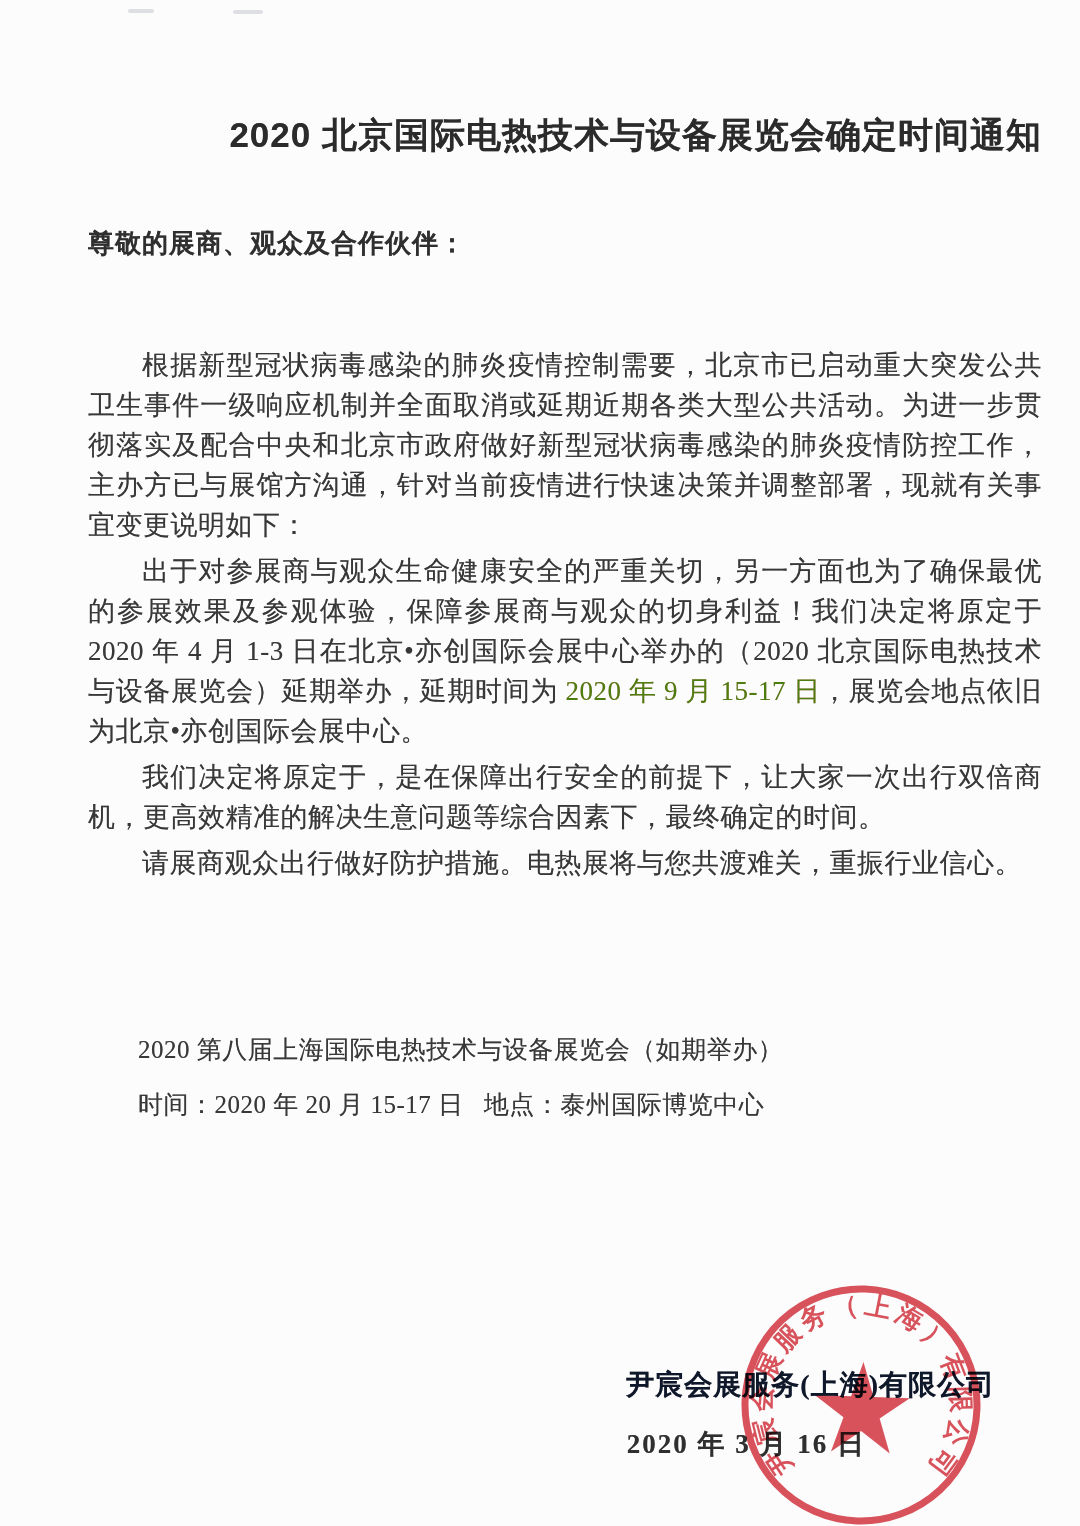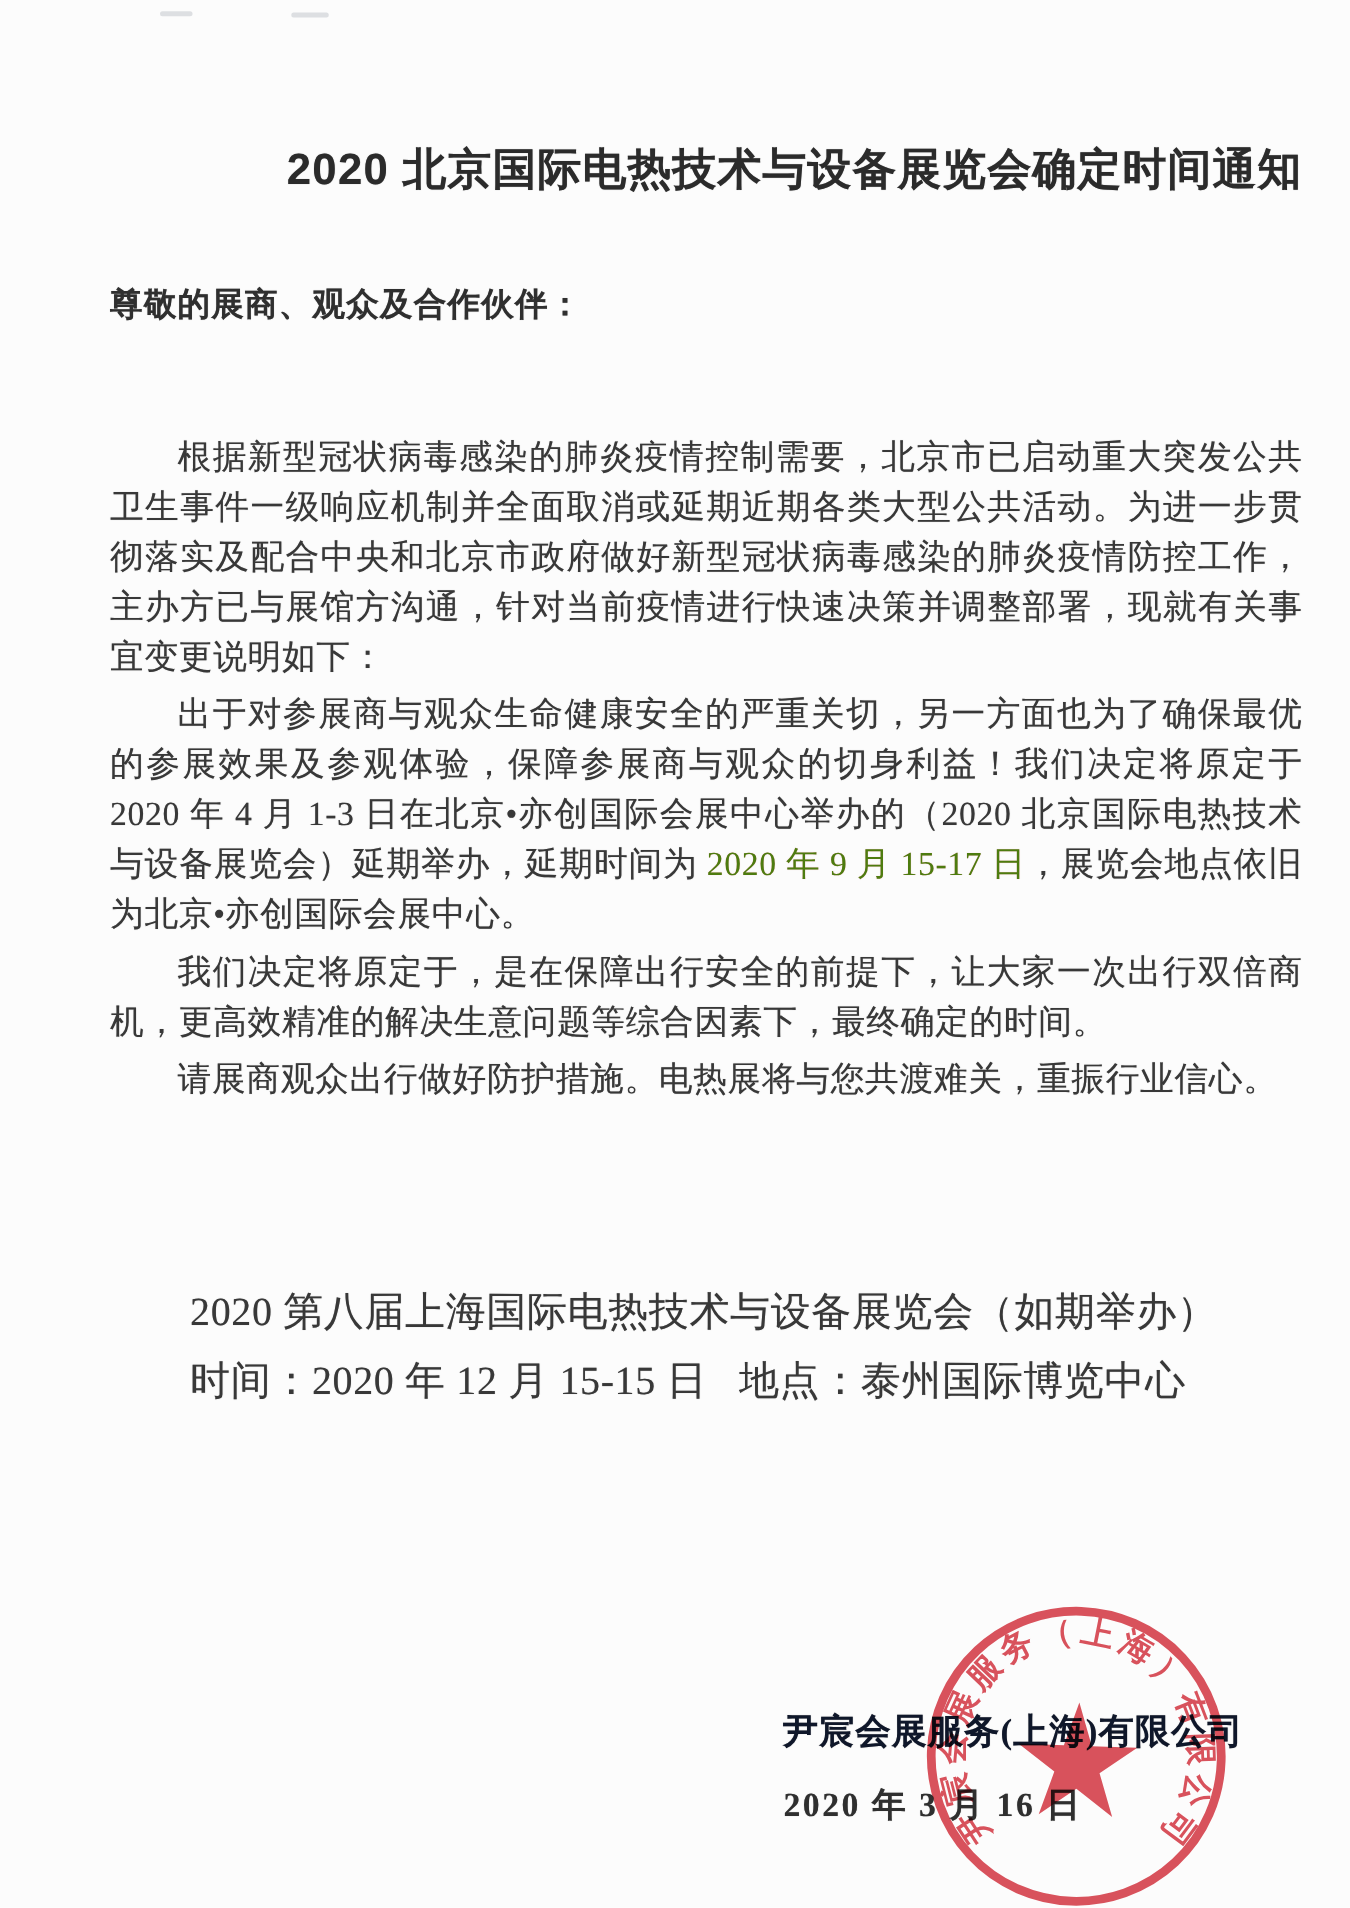--- a/index.html
+++ b/index.html
@@ -25,21 +25,21 @@
   .body-text{
     position:absolute;top:345px;left:88px;width:954px;
     font-size:27px;line-height:40px;color:#383838;
     text-align:justify;letter-spacing:.5px;
     text-shadow:0 0 .6px rgba(50,50,50,.5);
   }
   .body-text p{margin:0 0 6px;text-indent:2em;}
   .red{color:#4d7c0f;text-shadow:0 0 .6px rgba(226,85,96,.5);}
   .schedule{
     position:absolute;top:1022px;left:88px;width:954px;
-    font-size:32px;line-height:55px;color:#383838;
+    font-size:25px;line-height:55px;color:#383838;
     letter-spacing:.5px;text-shadow:0 0 .6px rgba(50,50,50,.5);
   }
   .schedule div{padding-left:2em;white-space:pre-wrap;}
   .sig-company{
     position:absolute;top:1366px;left:0;width:1080px;box-sizing:border-box;
     padding-right:85px;text-align:right;
     font-size:28px;font-weight:700;color:#0f172a;letter-spacing:1px;
     text-shadow:0 0 .6px rgba(40,40,40,.55);
   }
   .sig-date{
@@ -71,21 +71,21 @@
 
 <div class="body-text">
   <p>根据新型冠状病毒感染的肺炎疫情控制需要，北京市已启动重大突发公共卫生事件一级响应机制并全面取消或延期近期各类大型公共活动。为进一步贯彻落实及配合中央和北京市政府做好新型冠状病毒感染的肺炎疫情防控工作，主办方已与展馆方沟通，针对当前疫情进行快速决策并调整部署，现就有关事宜变更说明如下：</p>
   <p><span>出于对参展商与观众生命健康安全的严重关切，另一方面也为了确保最优的参展效果及参观体验，保障参展商与观众的切身利益！我们决定将原定于 2020 年 4 月 1-3 日在北京•亦创国际会展中心举办的（2020 北京国际电热技术与设备展览会）延期举办，延期时间为 </span><span class="red">2020 年 9 月 15-17 日</span><span>，展览会地点依旧为北京•亦创国际会展中心。</span></p>
   <p>我们决定将原定于，是在保障出行安全的前提下，让大家一次出行双倍商机，更高效精准的解决生意问题等综合因素下，最终确定的时间。</p>
   <p>请展商观众出行做好防护措施。电热展将与您共渡难关，重振行业信心。</p>
 </div>
 
 <div class="schedule">
   <div>2020 第八届上海国际电热技术与设备展览会（如期举办）</div>
-  <div>时间：2020 年 12 月 15-15 日   地点：泰州国际博览中心</div>
+  <div>时间：2020 年 20 月 15-17 日   地点：泰州国际博览中心</div>
 </div>
 
 <div class="sig-company">尹宸会展服务(上海)有限公司</div>
 <div class="sig-date">2020 年 3 月 16 日</div>
 
 <svg class="stamp" viewBox="0 0 260 260">
   <defs>
     <path id="ringPath" d="M 65.7 194.3 A 91 91 0 1 1 194.3 194.3" fill="none"></path>
   </defs>
   <circle class="ink" cx="130" cy="130" r="116" fill="none" stroke-width="7"></circle>

